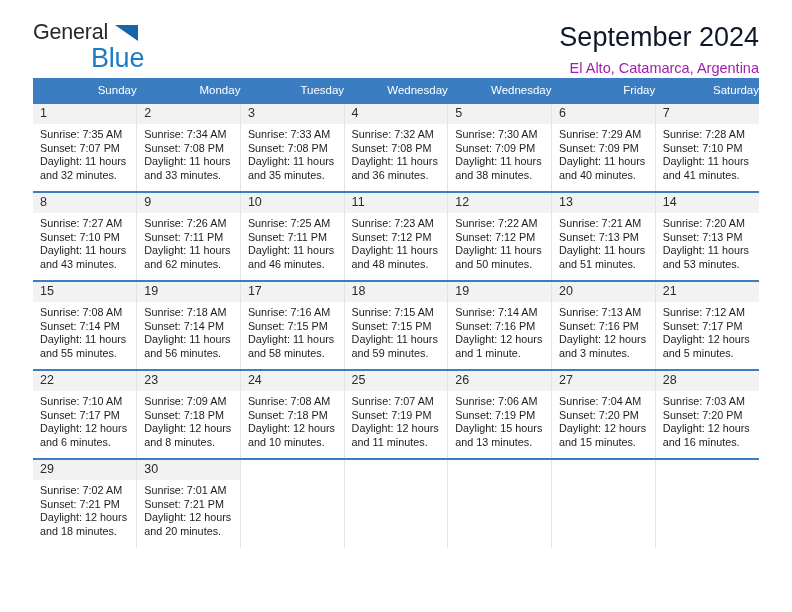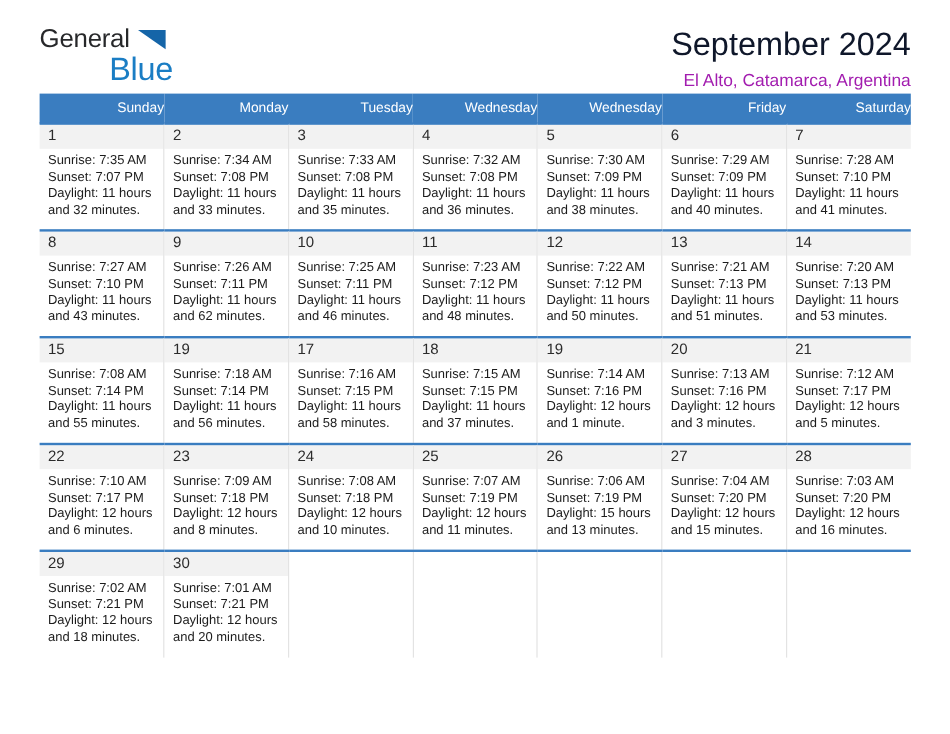--- a/index.html
+++ b/index.html
@@ -305,21 +305,21 @@
               <div>Sunrise: 7:16 AM</div>
               <div>Sunset: 7:15 PM</div>
               <div class="wrap">Daylight: 11 hours and 58 minutes.</div>
             </div>
           </td>
           <td>
             <div class="daynum">18</div>
             <div class="cell-body">
               <div>Sunrise: 7:15 AM</div>
               <div>Sunset: 7:15 PM</div>
-              <div class="wrap">Daylight: 11 hours and 37 minutes.</div>
+              <div class="wrap">Daylight: 11 hours and 59 minutes.</div>
             </div>
           </td>
           <td>
             <div class="daynum">19</div>
             <div class="cell-body">
               <div>Sunrise: 7:14 AM</div>
               <div>Sunset: 7:16 PM</div>
               <div class="wrap">Daylight: 12 hours and 1 minute.</div>
             </div>
           </td>

